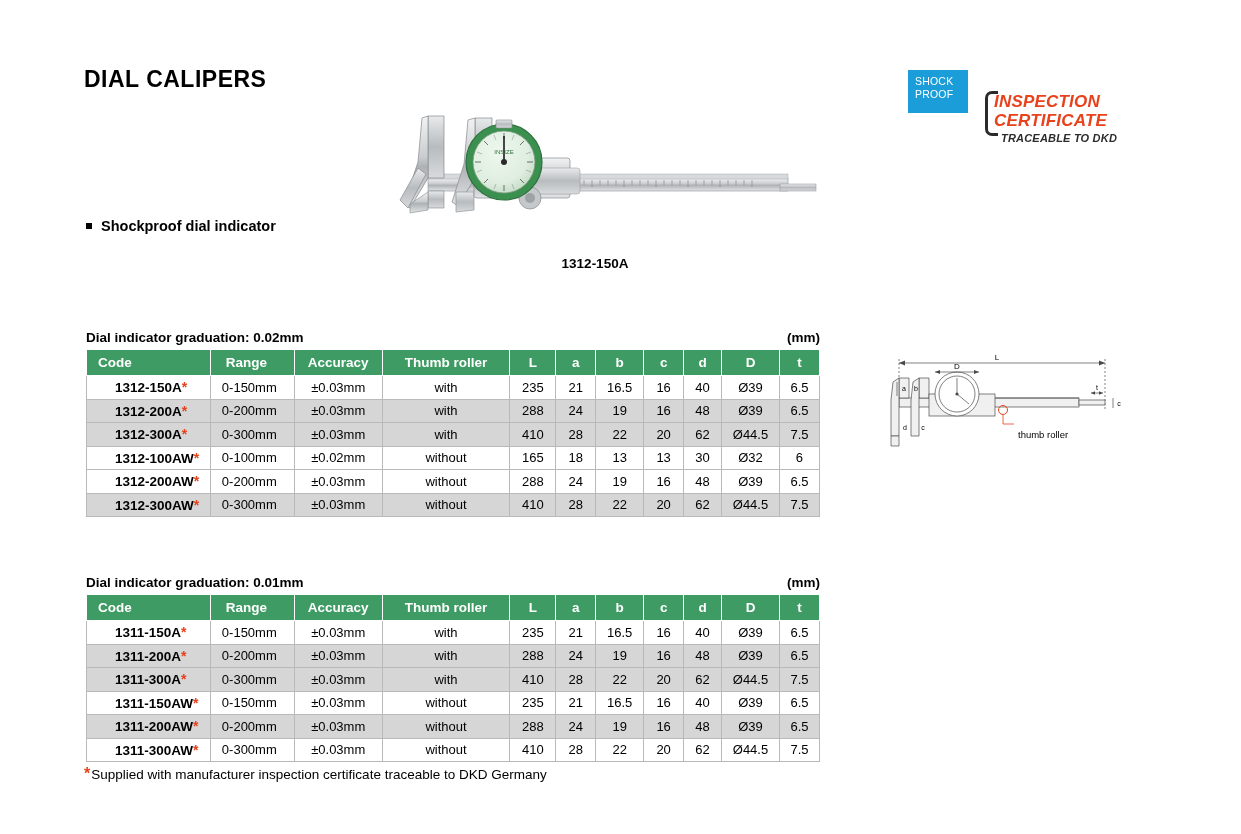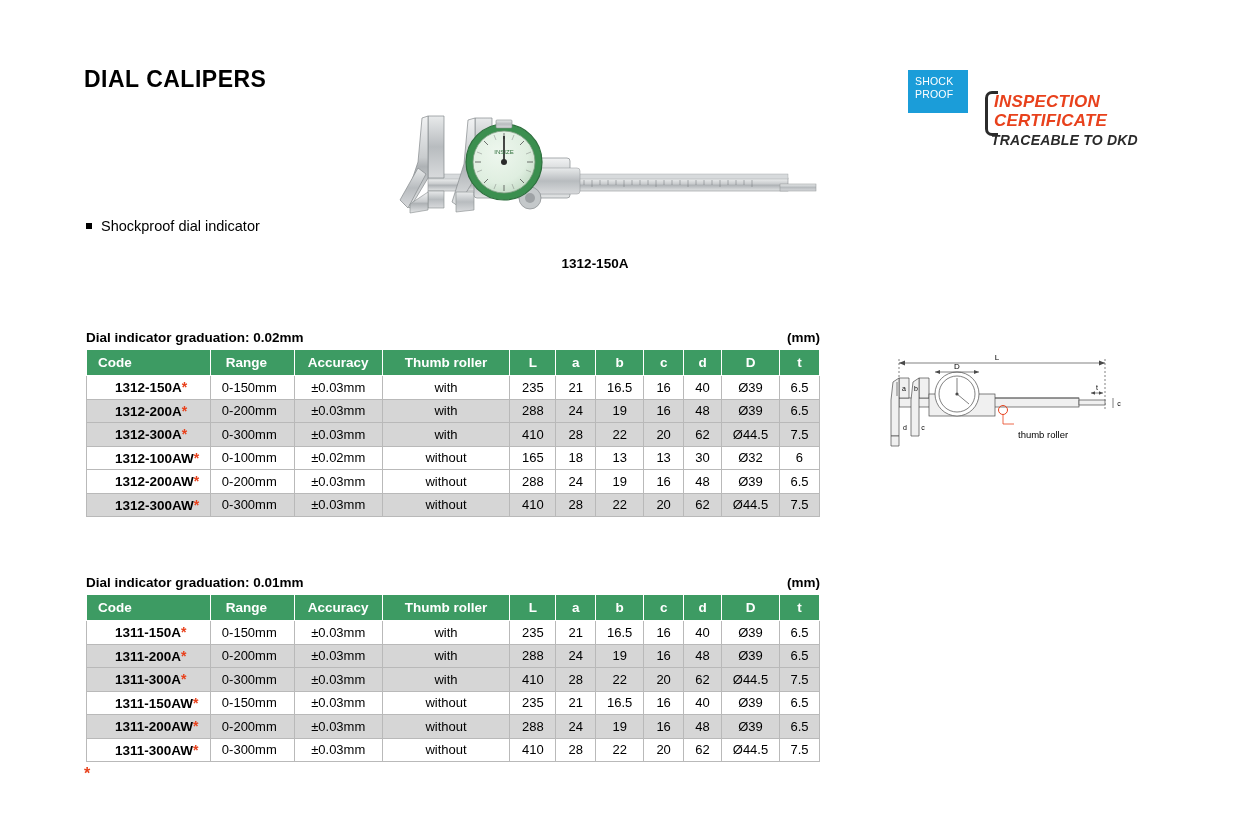--- a/index.html
+++ b/index.html
@@ -25,20 +25,21 @@
     font-weight: bold;
     letter-spacing: 0.5px;
   }
 
   
   .features {
     position: absolute;
     left: 86px;
     top: 216px;
     width: 300px;
+    font-weight: bold;
   }
   .feature-row {
     display: flex;
     align-items: baseline;
     font-size: 14.5px;
     line-height: 21px;
   }
   .bullet-sq {
     width: 6px;
     height: 6px;
@@ -90,23 +91,23 @@
     font-size: 17px;
     font-weight: bold;
     font-style: italic;
     color: #e8411c;
     letter-spacing: 0.2px;
   }
   .cert-line1 { top: 1px; }
   .cert-line2 { top: 20px; }
   .cert-line3 {
     position: absolute;
-    left: 6px;
+    left: 16px;
     top: 41px;
-    font-size: 14px;
+    font-size: 11px;
     font-weight: bold;
     font-style: italic;
     color: #2b2b2b;
     letter-spacing: 0.2px;
   }
 
   
   .photo {
     position: absolute;
     left: 370px;
@@ -567,20 +568,21 @@
         <td>62</td>
         <td>Ø44.5</td>
         <td>7.5</td>
       </tr>
     </tbody>
   </table>
 </div>
 
 <div class="footnote">
   <span class="star">*</span>
+  <span>Supplied with manufacturer inspection certificate traceable to DKD Germany</span>
 </div>
 
 <div class="dimdraw">
   <svg width="240" height="115" viewBox="0 0 240 115" xmlns="http://www.w3.org/2000/svg" font-family="Liberation Sans, sans-serif" fill="none" stroke="#4a4a4a" stroke-width="0.7">
 
     <line x1="14" y1="13" x2="220" y2="13"></line>
     <path d="M14 13 l6 -2.5 v5 z" fill="#4a4a4a" stroke="none"></path>
     <path d="M220 13 l-6 -2.5 v5 z" fill="#4a4a4a" stroke="none"></path>
     <line x1="14" y1="9" x2="14" y2="30" stroke-dasharray="2 2"></line>
     <line x1="220" y1="9" x2="220" y2="60" stroke-dasharray="2 2"></line>

